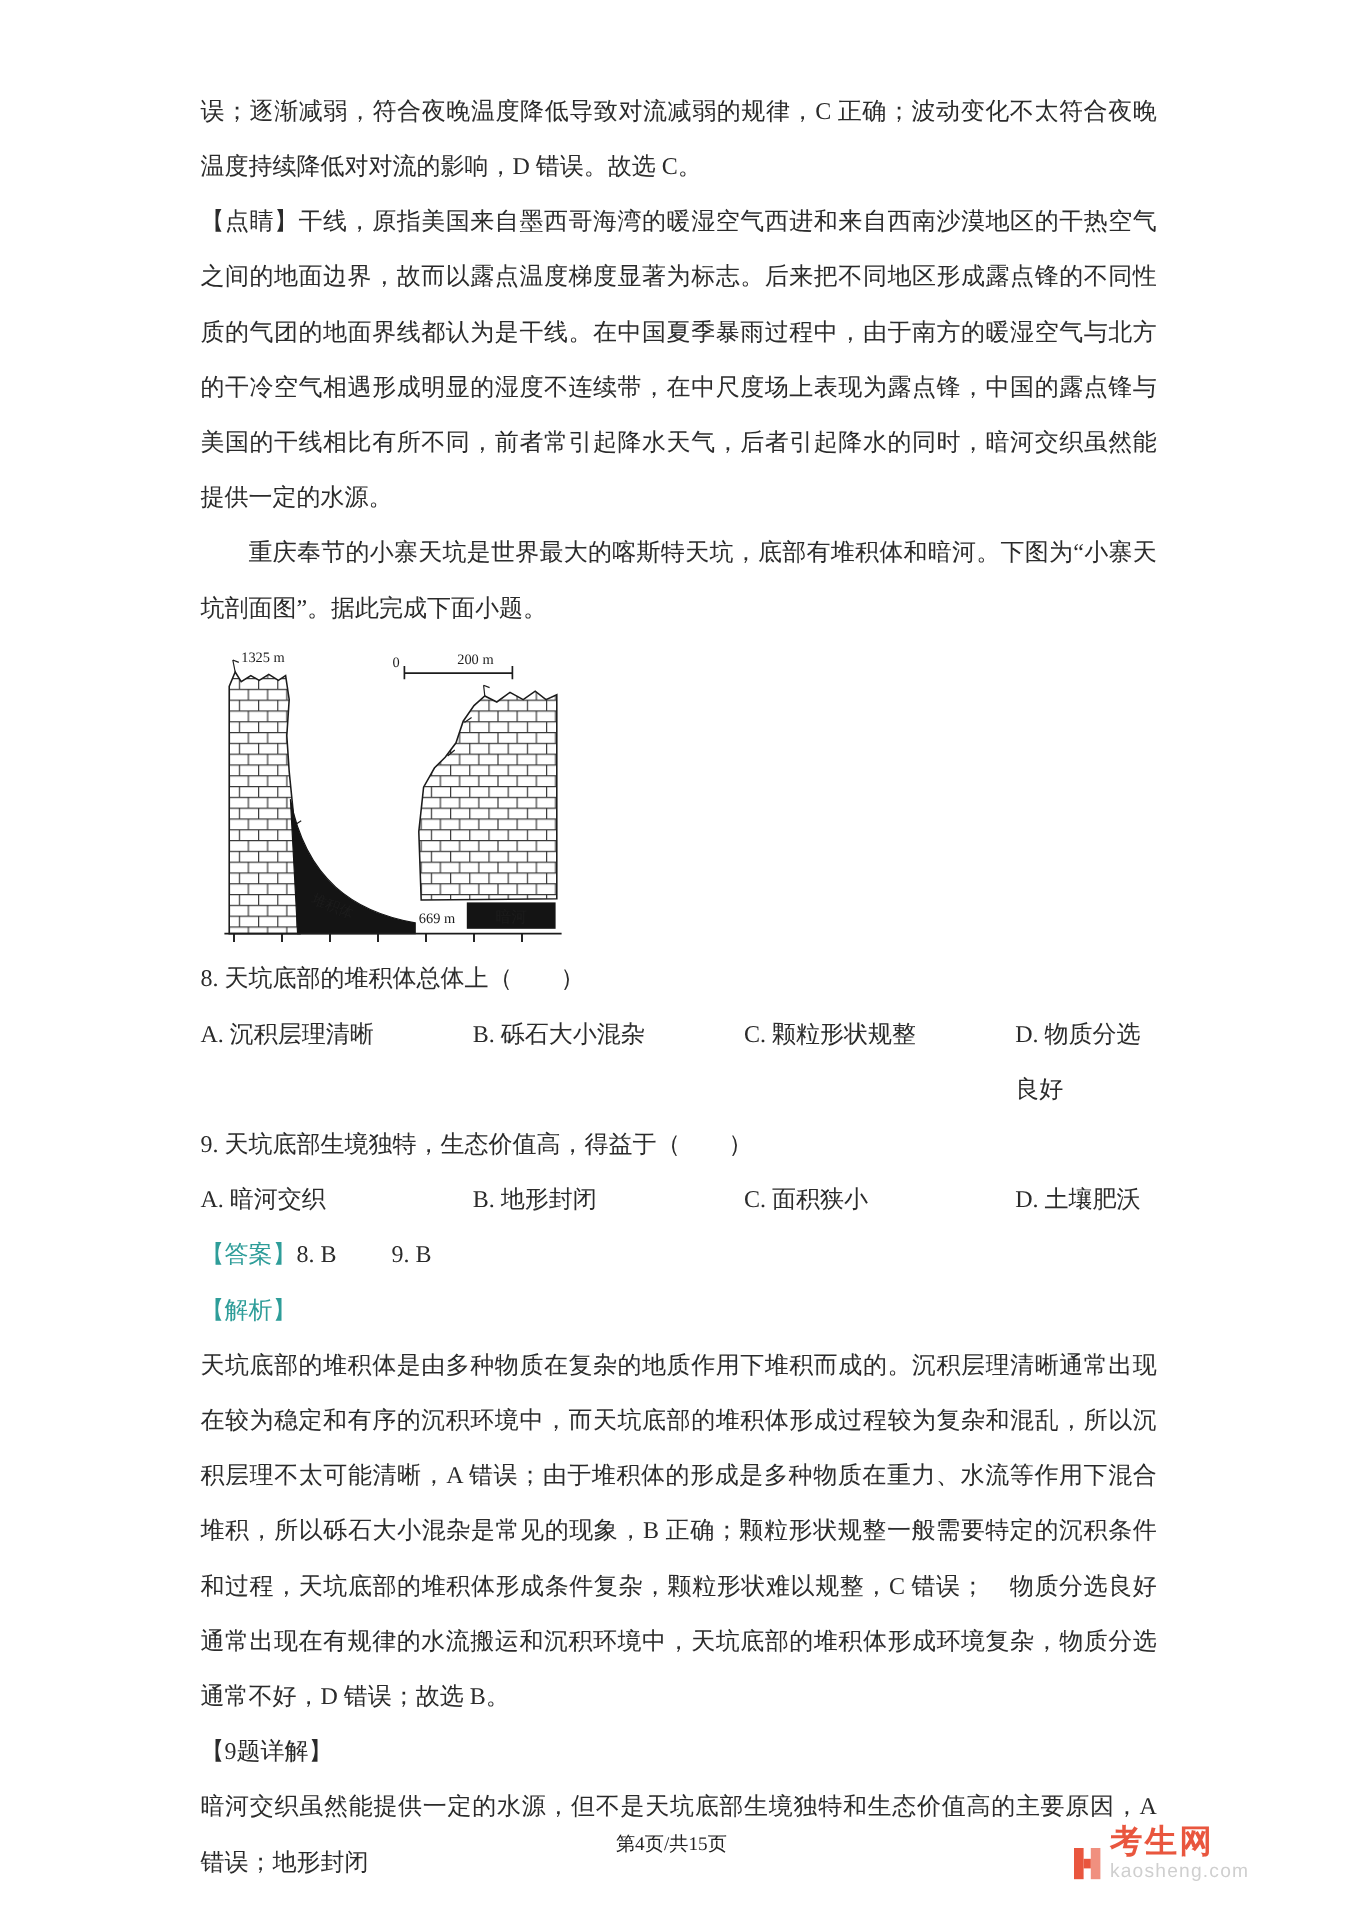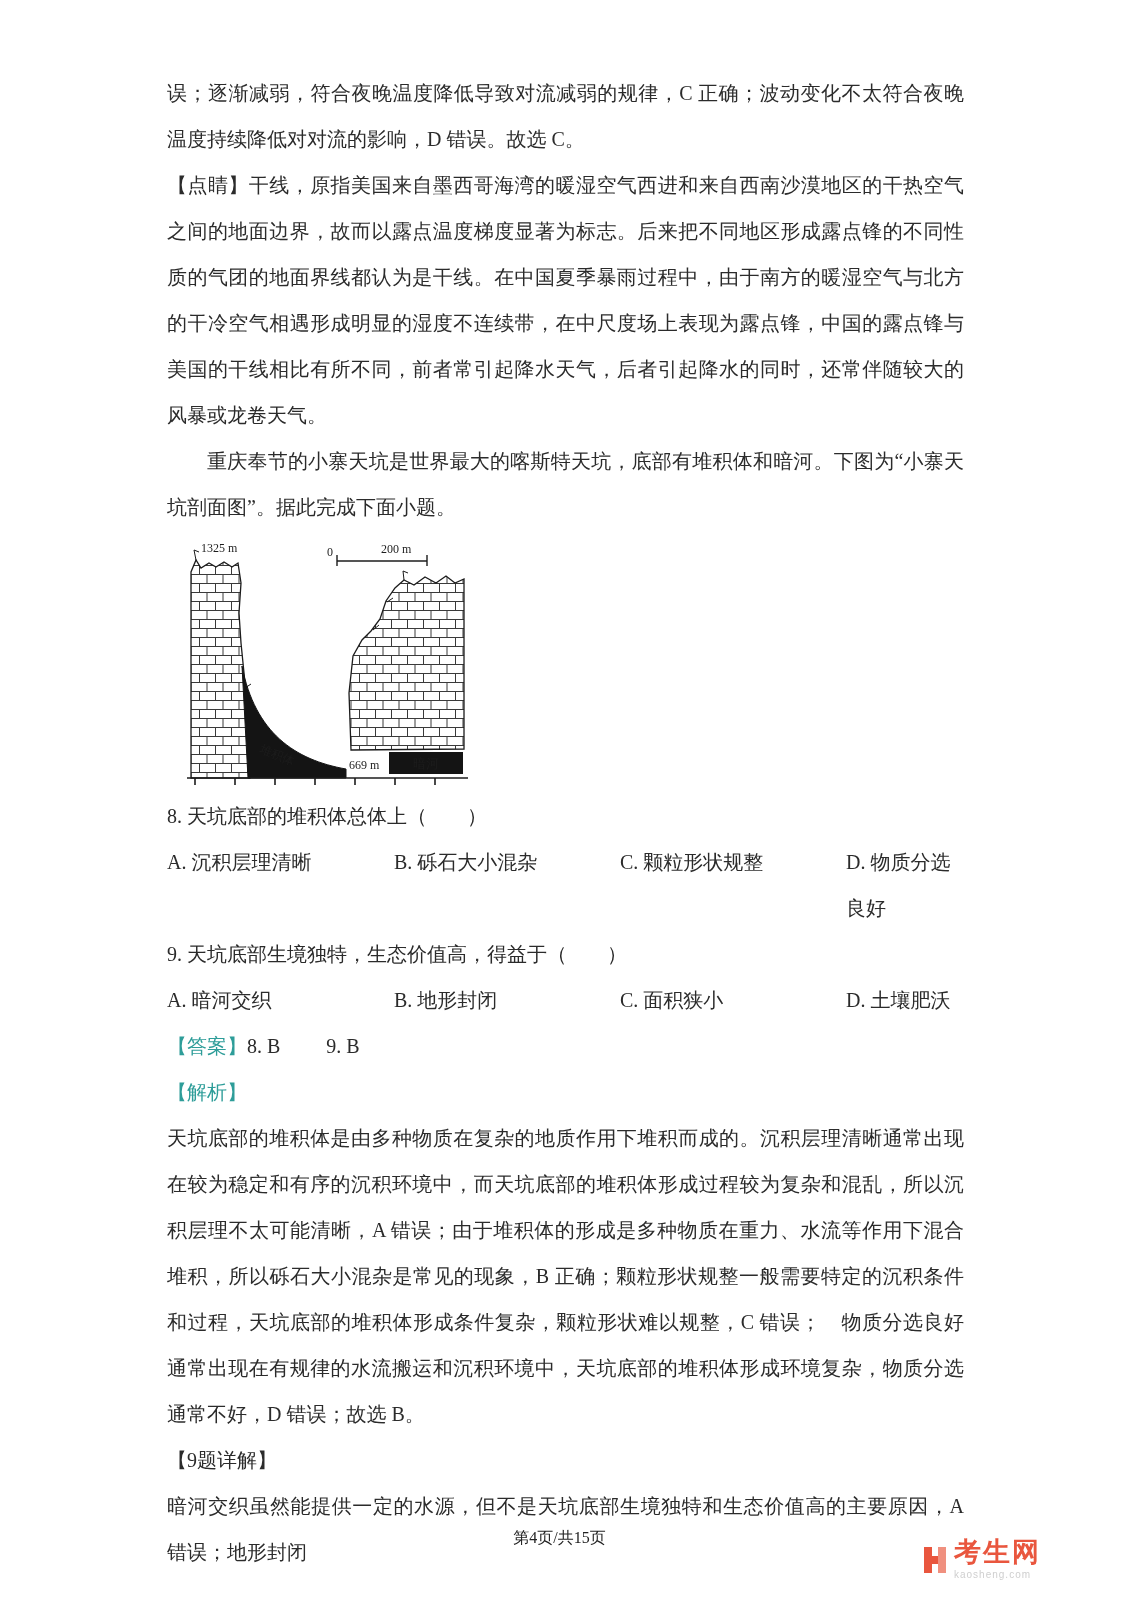--- a/index.html
+++ b/index.html
@@ -28,42 +28,42 @@
   .answer-line { margin:0; }
   .answer-gap { margin-left:46px; }
   .figure-wrap { margin:8px 0 0 16px; line-height:0; height:255px; }
   .figure-wrap svg { display:block; }
   .fig-label { font-family:"Liberation Serif","DejaVu Serif",serif; fill:#1c1c1c; }
   .footer {
     position:absolute; left:0; right:12px; bottom:52px;
     text-align:center; font-size:16px; line-height:20px; color:#222;
   }
   .watermark {
-    position:absolute; right:26px; bottom:20px;
-    display:flex; align-items:center; gap:6px;
+    position:absolute; right:26px; bottom:32px;
+    display:flex; align-items:flex-end; gap:6px;
     line-height:1;
   }
   .wm-text { text-align:left; }
   .wm-brand {
     font-family:"Liberation Sans","DejaVu Sans",sans-serif;
     font-weight:bold; font-size:27px; color:#e9563e; letter-spacing:2px;
   }
   .wm-domain {
     font-family:"Liberation Sans","DejaVu Sans",sans-serif;
-    font-size:10px; color:#cfcfcf; margin-top:4px; letter-spacing:1px;
+    font-size:16px; color:#cfcfcf; margin-top:4px; letter-spacing:1px;
   }
 </style>
 </head>
 <body>
 
 <div class="page">
 
   <p class="para">误；逐渐减弱，符合夜晚温度降低导致对流减弱的规律，C 正确；波动变化不太符合夜晚温度持续降低对对流的影响，D 错误。故选 C。</p>
 
-  <p class="para">【点睛】干线，原指美国来自墨西哥海湾的暖湿空气西进和来自西南沙漠地区的干热空气之间的地面边界，故而以露点温度梯度显著为标志。后来把不同地区形成露点锋的不同性质的气团的地面界线都认为是干线。在中国夏季暴雨过程中，由于南方的暖湿空气与北方的干冷空气相遇形成明显的湿度不连续带，在中尺度场上表现为露点锋，中国的露点锋与美国的干线相比有所不同，前者常引起降水天气，后者引起降水的同时，还常伴随较大的风暴或龙卷天气。</p>
+  <p class="para">【点睛】干线，原指美国来自墨西哥海湾的暖湿空气西进和来自西南沙漠地区的干热空气之间的地面边界，故而以露点温度梯度显著为标志。后来把不同地区形成露点锋的不同性质的气团的地面界线都认为是干线。在中国夏季暴雨过程中，由于南方的暖湿空气与北方的干冷空气相遇形成明显的湿度不连续带，在中尺度场上表现为露点锋，中国的露点锋与美国的干线相比有所不同，前者常引起降水天气，后者引起降水的同时，暗河交织虽然能提供一定的水源。</p>
 
   <p class="para indent">重庆奉节的小寨天坑是世界最大的喀斯特天坑，底部有堆积体和暗河。下图为“小寨天坑剖面图”。据此完成下面小题。</p>
 
   <div class="figure-wrap">
     <svg width="292" height="255" viewBox="0 0 292 255">
       <defs>
         <pattern id="brick" width="16" height="18" patternUnits="userSpaceOnUse">
           <path d="M0 0.5 H16 M0 9.5 H16 M8 0.5 V9.5 M0.5 9.5 V18" fill="none" stroke="#3a3a3a" stroke-width="1"></path>
         </pattern>
       </defs>

